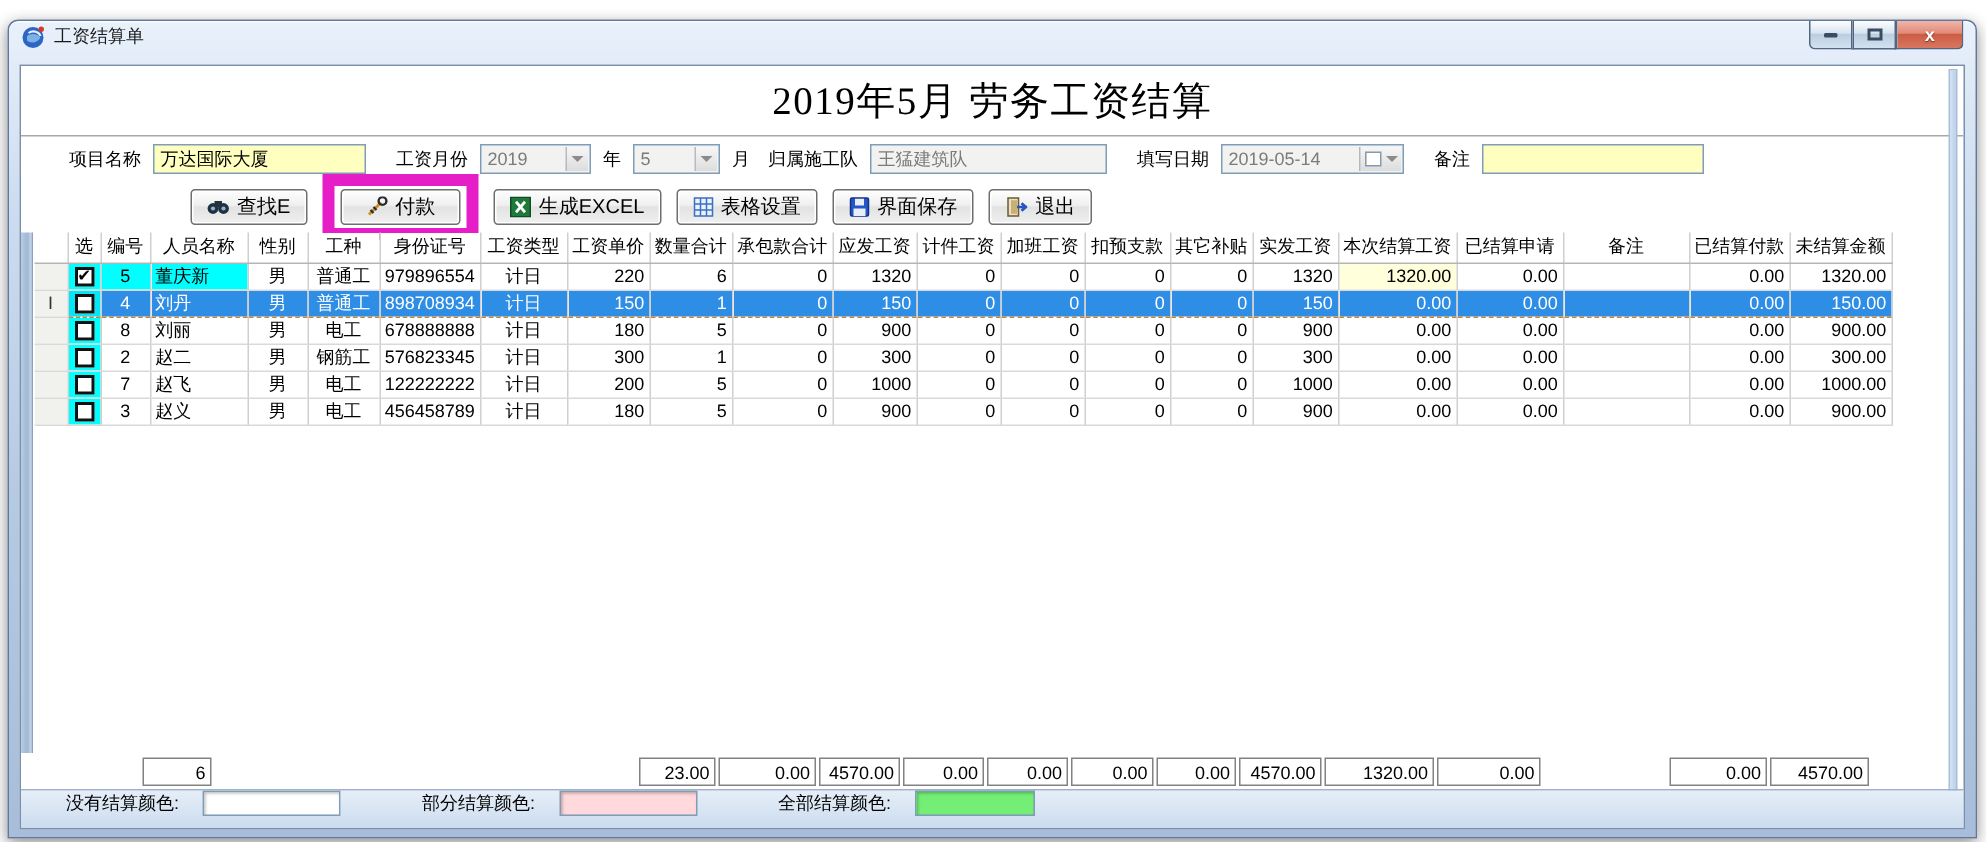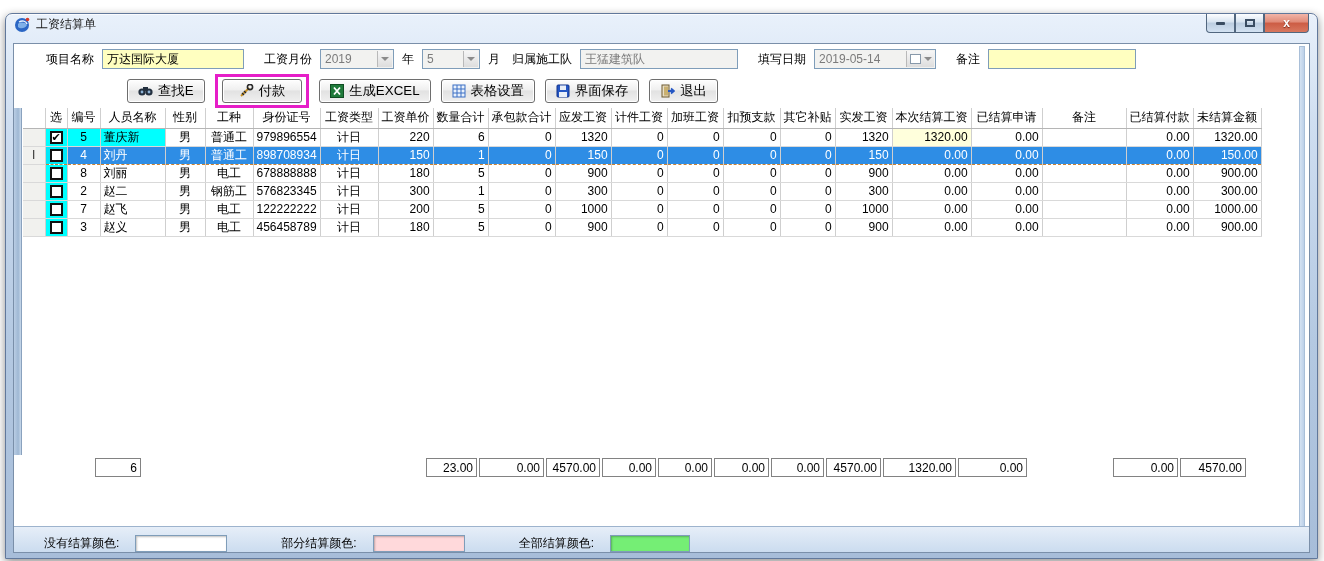--- a/index.html
+++ b/index.html
@@ -41,21 +41,21 @@
   .tri { width:0; height:0; border-left:4px solid transparent; border-right:4px solid transparent; border-top:4px solid #8B8B8B; }
   .cal-ico { width:11px; height:10px; border:1px solid #8899AA; background:
      linear-gradient(#fff,#fff), repeating-linear-gradient(90deg,#9FB6CC 0 2px,transparent 2px 4px); background-size:100% 100%; margin-right:3px; }
 
   
   .toolbar { height:34px; display:flex; align-items:center; padding-left:113px; gap:10px; }
   .btn { height:24px; display:inline-flex; align-items:center; gap:5px; padding:0 10px;
     border:1px solid #6E6E6E; border-radius:3px; background:linear-gradient(#FEFEFE,#EFEFEF 45%,#E2E2E2 50%,#F0F0F0);
     box-shadow:inset 0 0 0 1px #fff; cursor:default; }
   .btn svg { display:block; }
-  .pay-box { border:3px solid #4d7c0f; padding:2px 4px; display:inline-flex; align-items:center; }
+  .pay-box { border:8px solid #4d7c0f; padding:2px 4px; display:inline-flex; align-items:center; }
 
   
   .grid-wrap { position:relative; height:347px; }
   .left-strip { position:absolute; left:0; top:0; bottom:0; width:8px;
     background:linear-gradient(90deg,#B9CDE4,#9FB8D4 60%,#C7D8EA); border-right:1px solid #8AA2BE; }
   .right-strip { position:absolute; right:4px; top:2px; bottom:-24px; width:6px;
     background:linear-gradient(90deg,#D4E2F2,#BCD0E8); border:1px solid #A9BFD8; }
   table.grid { border-collapse:collapse; table-layout:fixed; margin-left:9px; }
   table.grid th, table.grid td { height:17px; padding:0 3px; border-right:1px solid #CFCFCF; border-bottom:1px solid #D9D9D9;
     overflow:hidden; white-space:nowrap; font-size:12px; }
@@ -67,21 +67,21 @@
   tr.selected td.cb-cell { background:#00E8F8; }
   tr.selected td.ind { background:#F1F1EE; color:#333; border-top:none; border-bottom:1px solid #D9D9D9; }
 
   
   table.totals { border-collapse:collapse; table-layout:fixed; margin-left:9px; }
   table.totals td { height:24px; padding:0 1px; overflow:visible; white-space:nowrap; }
   .tbox { height:19px; border:1px solid #828282; background:#fff; font-size:12px; text-align:right; padding:2px 3px; }
   .tbox.cnt { width:46px; margin-left:-6px; }
 
   
-  .legend { position:absolute; left:0; right:0; bottom:0; height:26px; display:flex; align-items:flex-end; gap:16px;
+  .legend { position:absolute; left:0; right:0; bottom:0; height:26px; display:flex; align-items:flex-start; gap:16px;
     padding-left:30px; background:linear-gradient(#E6EEF8,#CNDDF0 50%,#CBDCEF); background:linear-gradient(#E6EEF8,#CBDCEF); border-top:1px solid #9DB3CD; }
   .swatch { width:92px; height:17px; border:1px solid #7F9DB9; box-shadow:inset 1px 1px 2px rgba(0,0,0,.25); }
   .legend .gap { width:22px; }
 </style>
 </head>
 <body>
 
 <div class="window">
   <div class="titlebar">
     <svg class="title-icon" viewBox="0 0 17 17">
@@ -99,20 +99,23 @@
           <div class="glyph-max"></div>
         </div>
       <div class="wbtn close">
           <span class="glyph-close">x</span>
         </div>
     </div>
   </div>
 
   <div class="client">
 
+    <div class="banner">
+      <h1>2019年5月  劳务工资结算</h1>
+    </div>
 
     <div class="form-row">
       <span class="lbl">项目名称</span>
       <span class="field f-yellow" style="width:142px">
           <span>万达国际大厦</span>
         </span>
       <span class="lbl" style="margin-left:14px">工资月份</span>
       <span class="field f-gray combo" style="width:74px">
           <span>2019</span>
           <span class="arrow">

